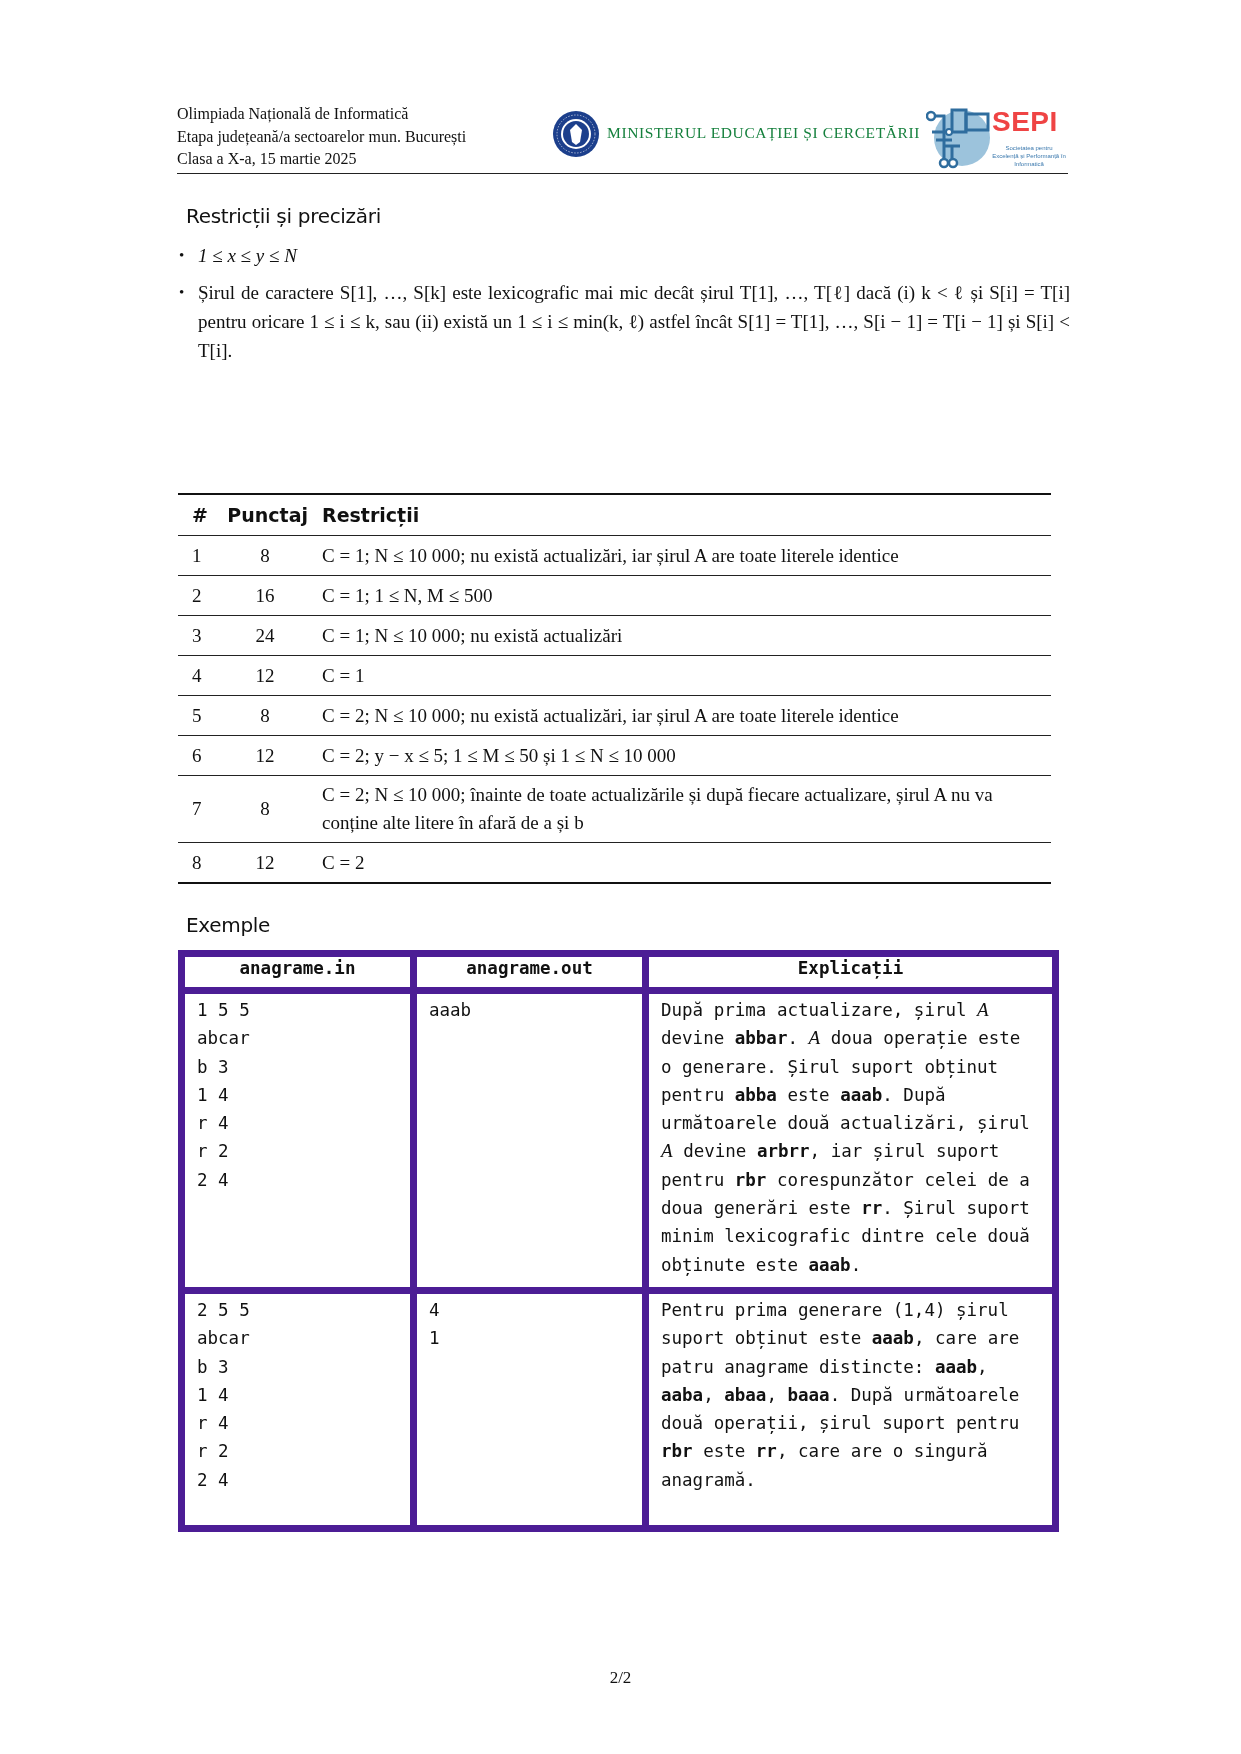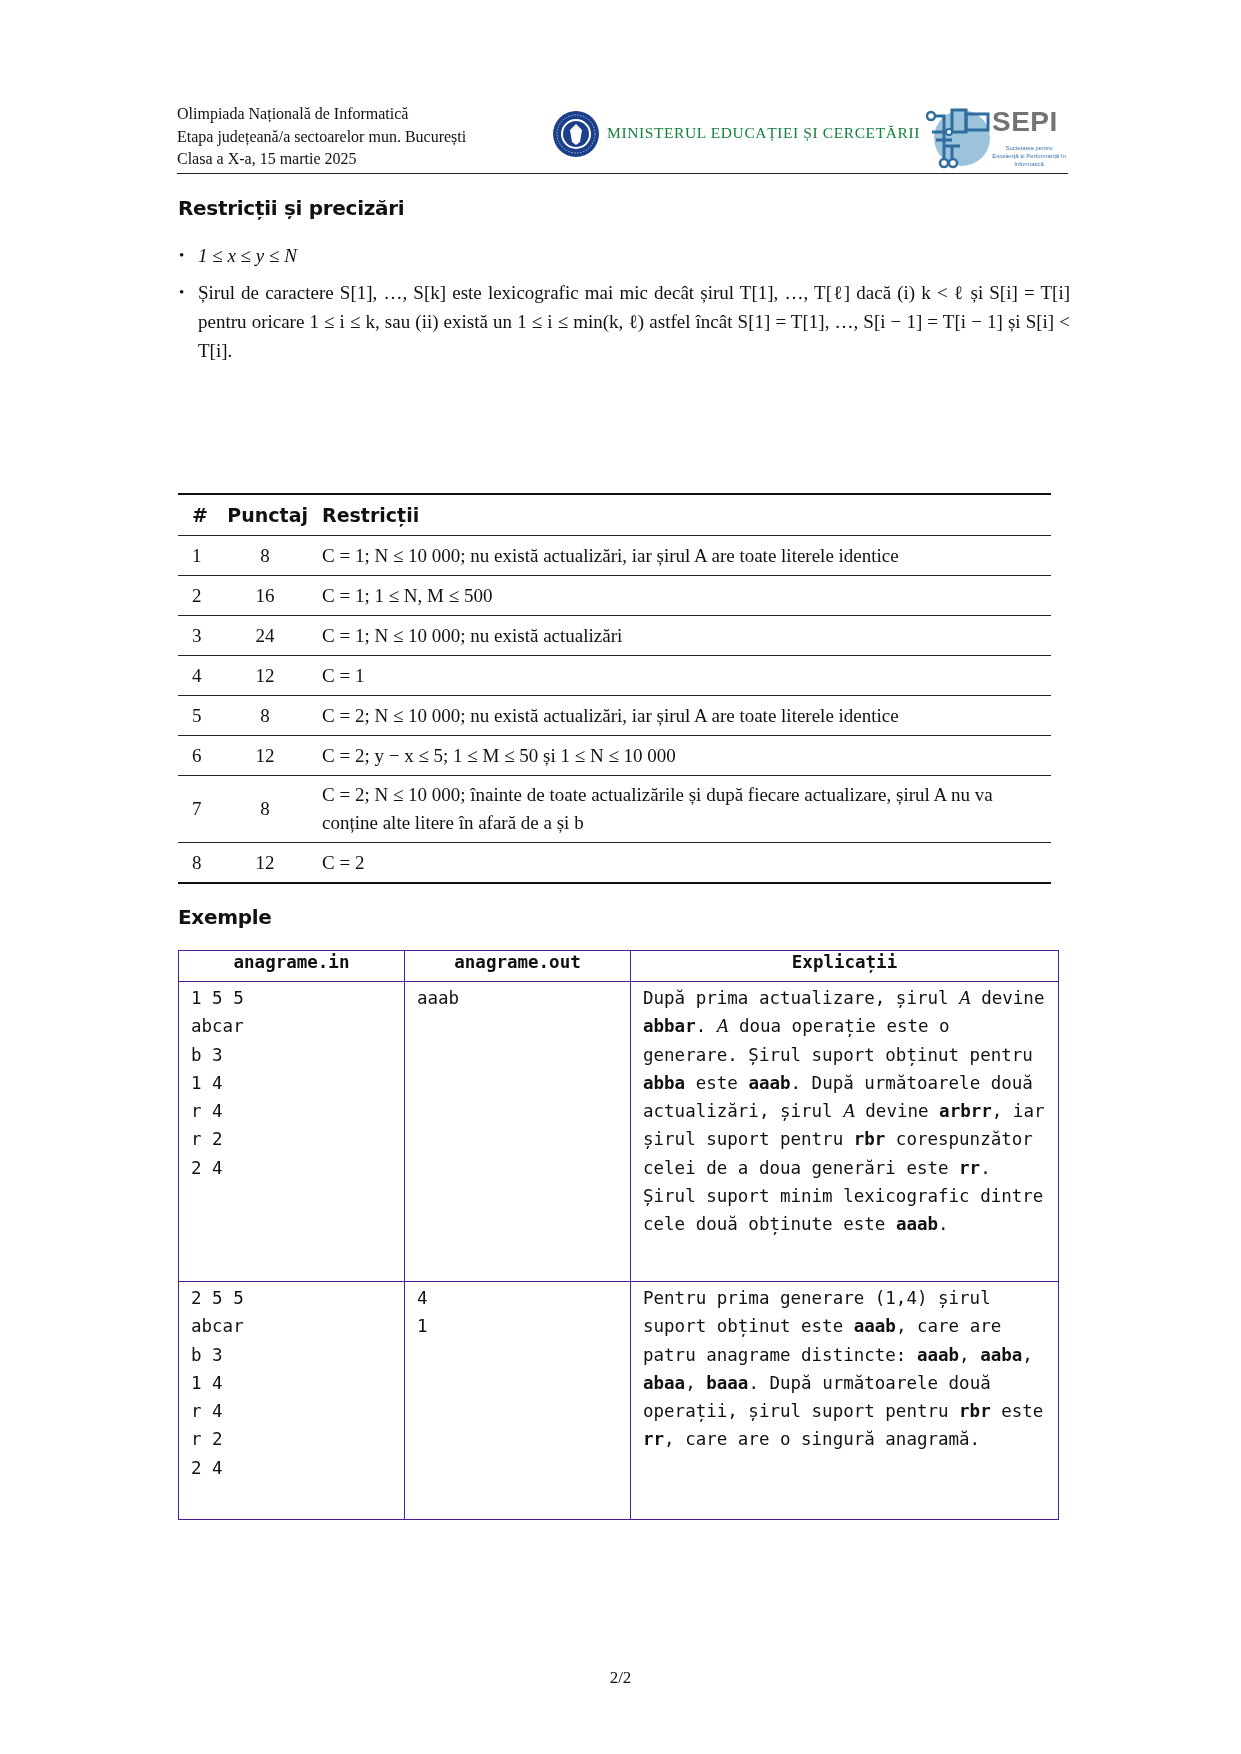--- a/index.html
+++ b/index.html
@@ -7,24 +7,24 @@
     width: 1241px; height: 1754px; position: relative; overflow: hidden;
     font-family: "Liberation Serif", "DejaVu Serif", serif; color: #111;
   }
   .abs { position: absolute; }
   
   .hdr-text { left: 177px; top: 103px; font-size: 16px; line-height: 22.5px; }
   .hdr-rule { left: 177px; top: 173px; width: 891px; height: 1px; background: #222; }
   .gov-seal { left: 552px; top: 110px; width: 48px; height: 48px; }
   .ministry { left: 607px; top: 124px; font-size: 15.5px; letter-spacing: 0.6px; color: #15803d; font-family: "Liberation Serif", serif; }
   .sepi { left: 926px; top: 104px; width: 142px; height: 66px; }
-  .sepi-text { position:absolute; left: 66px; top: 2px; font-family: "Liberation Sans", sans-serif; font-weight: bold; font-size: 28px; color: #737373; letter-spacing: 0.5px; }
+  .sepi-text { position:absolute; left: 66px; top: 2px; font-family: "Liberation Sans", sans-serif; font-weight: bold; font-size: 28px; color: #ef4444; letter-spacing: 0.5px; }
   .sepi-sub { position:absolute; left: 66px; top: 40px; width: 74px; font-family: "Liberation Sans", sans-serif; font-size: 6px; line-height: 8px; color: #3a78ad; text-align: center; }
 
-  h2 { margin: 0; font-family: "DejaVu Sans", sans-serif; font-weight: bold; font-size: 20px; letter-spacing: -0.3px; }
+  h2 { margin: 8px; font-family: "DejaVu Sans", sans-serif; font-weight: normal; font-size: 20px; letter-spacing: -0.3px; }
   .sec1 { left: 178px; top: 196px; }
   .sec2 { left: 178px; top: 905px; }
 
   ul.bul { margin: 0; padding: 0; list-style: none; left: 178px; top: 241px; width: 892px; font-size: 19px; line-height: 29px; }
   ul.bul li { position: relative; padding-left: 20px; text-align: justify; }
   ul.bul li::before { content: "•"; position: absolute; left: 1px; top: 0; font-size: 15px; }
   ul.bul li + li { margin-top: 8px; }
   .m { font-style: italic; }
 
   
@@ -34,21 +34,21 @@
   table.sub tr { border-bottom: 1px solid #222; }
   table.sub tr.top { border-top: 2px solid #111; }
   table.sub tr.last { border-bottom: 2px solid #111; }
   table.sub td.c1, table.sub th.c1 { width: 30px; padding-left: 14px; }
   table.sub td.c2 { width: 86px; text-align: center; padding-left: 0; }
   table.sub th.c2 { width: 86px; padding-left: 0; text-align: right; }
   table.sub tr.tall td { height: 66px; line-height: 28px; }
 
   
   table.ex { left: 178px; top: 950px; width: 881px; border-collapse: collapse; font-family: "DejaVu Sans Mono", "Liberation Mono", monospace; font-size: 17.5px; }
-  table.ex th, table.ex td { border: 1px solid #4c1d95; vertical-align: top; }
+  table.ex th, table.ex td { border: 7px solid #4c1d95; vertical-align: top; }
   table.ex th { font-weight: bold; height: 28px; text-align: center; font-size: 17.5px; }
   table.ex td { padding: 2px 12px 0 12px; line-height: 28.3px; }
   table.ex .w1 { width: 223px; }
   table.ex .w2 { width: 223px; }
   .line { white-space: pre; }
   .expl { white-space: pre-wrap; word-break: normal; }
   b { font-weight: bold; }
   .mi { font-family: "Liberation Serif", serif; font-style: italic; font-size: 19px; }
 
   .pagenum { left: 0; width: 1241px; top: 1668px; text-align: center; font-size: 17px; }

